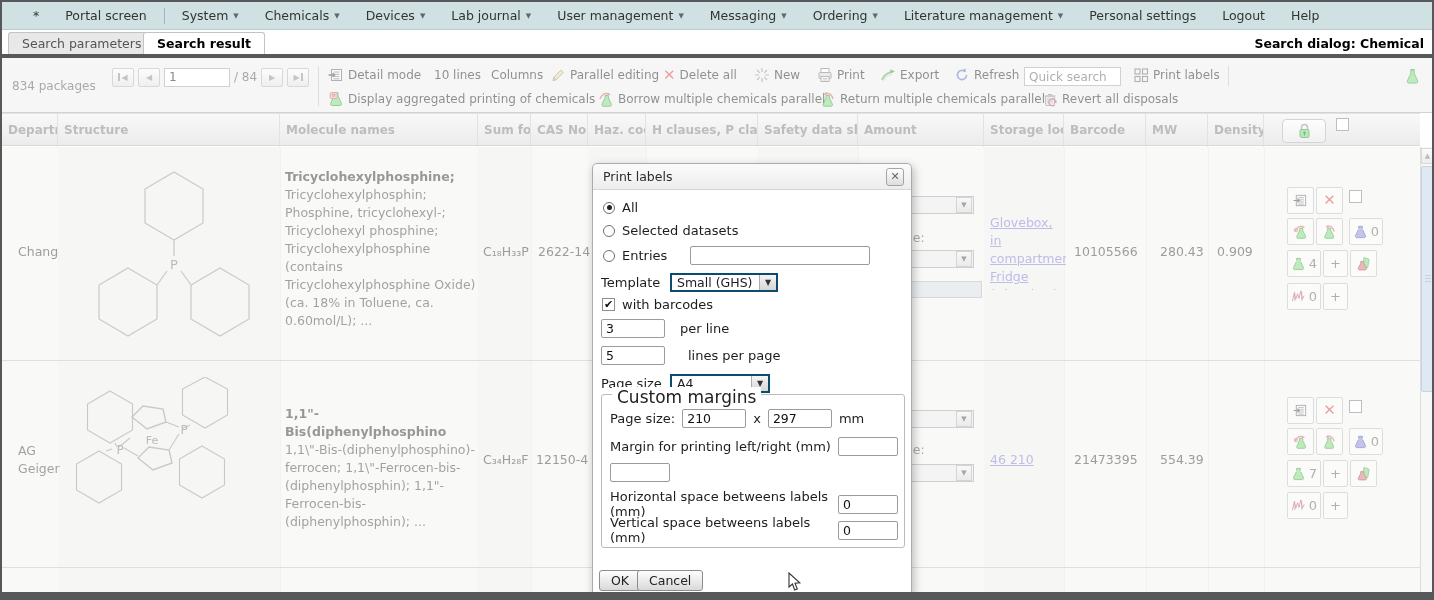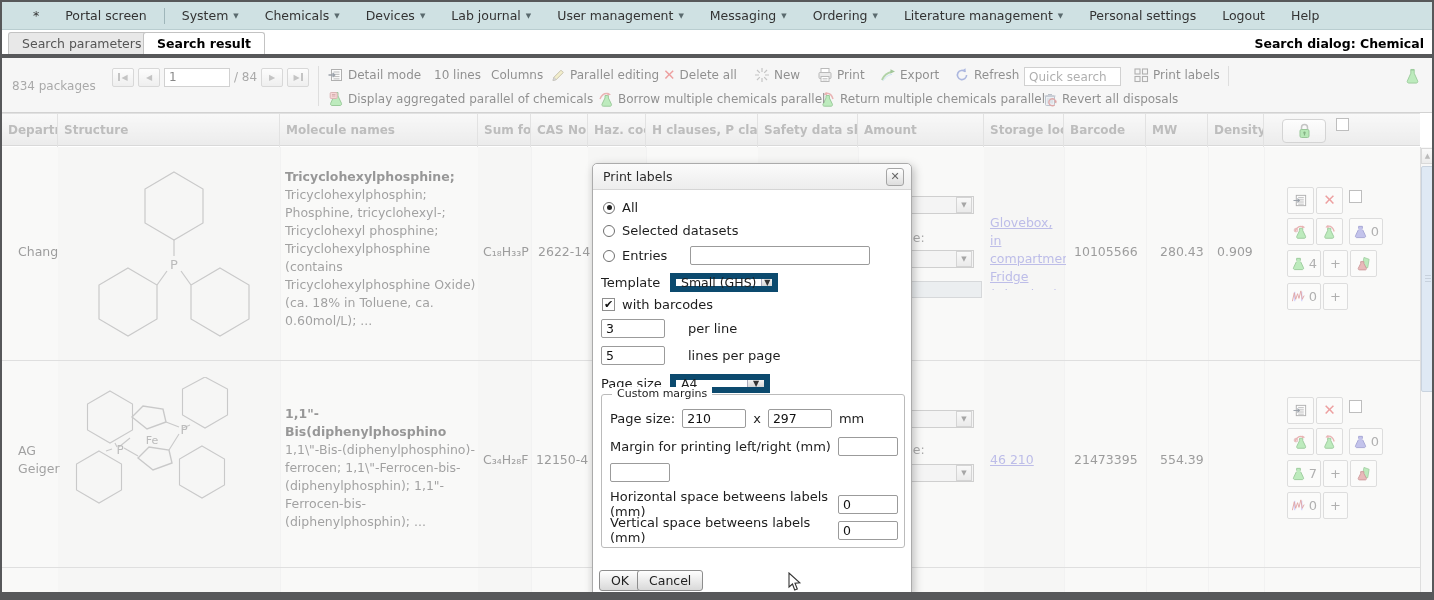--- a/index.html
+++ b/index.html
@@ -65,25 +65,25 @@
 
   
   .dim { position:absolute; left:0; top:56px; width:100%; height:534px; background:rgba(255,255,255,0.42); pointer-events:none; z-index:50; }
 
   
   .dialog { position:absolute; left:590px; top:161px; width:320px; height:432px; background:#fff; border:1px solid #ababab; border-radius:5px 5px 2px 2px; box-shadow:2px 3px 10px rgba(0,0,0,0.25); z-index:100; font-size:13px; color:#1d1d1d; }
   .dtitle { position:absolute; left:0; top:0; width:100%; height:26px; background:linear-gradient(#fbfbfb,#ededed); border-bottom:1px solid #d5d5d5; border-radius:5px 5px 0 0; line-height:26px; padding-left:10px; font-size:12.5px; color:#2c2c2c; }
   .dclose { position:absolute; right:7px; top:4px; width:18px; height:18px; border:1px solid #a5a5a5; border-radius:3px; background:linear-gradient(#fff,#ddd); color:#666; font-size:11px; text-align:center; line-height:16px; }
   .drow { position:absolute; display:flex; align-items:center; gap:7px; }
   .dinput { border:1px solid #9b9b9b; border-radius:2px; background:#fff; height:19px; font-size:12.5px; padding:0 4px; font-family:inherit; color:#111; width:100%; }
-  .dselect { display:flex; align-items:center; border:6px solid #0c4a6e; background:#fff; height:19px; font-size:12.5px; }
+  .dselect { display:flex; align-items:center; border:2px solid #0c4a6e; background:#fff; height:19px; font-size:12.5px; }
   .dselect .val { flex:1; padding:0 5px; white-space:nowrap; }
   .dselect .btn { width:17px; align-self:stretch; background:linear-gradient(#f5f5f5,#d6d6d6); border-left:1px solid #aab; display:flex; align-items:center; justify-content:center; font-size:8px; color:#333; }
   .fieldset { position:absolute; left:8px; top:230px; width:304px; height:154px; border:1px solid #bbb; border-radius:3px; }
-  .legend { position:absolute; left:10px; top:-8px; background:#fff; padding:0 5px; font-size:11px; color:#222; }
+  .legend { position:absolute; left:10px; top:-8px; background:#fff; padding:0 5px; font-size:17px; color:#222; }
   .wbtn { position:absolute; border:1px solid #8d8d8d; border-radius:3px; background:linear-gradient(#fefefe,#d9d9d9); font-size:12.5px; padding:2px 11px; color:#222; text-align:center; }
   .cursor { position:absolute; z-index:300; }
 </style>
 </head>
 <body>
 
 <div class="window">
 
   <div class="menubar">
     <div class="mitem">
@@ -231,21 +231,21 @@
         <path d="M6.2 1.5h3.6v4l3.7 8.2a1.6 1.6 0 0 1-1.5 2.3H4a1.6 1.6 0 0 1-1.5-2.3l3.7-8.2z" fill="#8edc8e" stroke="#54a554" stroke-width="1"></path>
         <path d="M6.2 2.2h3.6" stroke="#54a554"></path>
       </svg>
 
     <div class="titem" style="left:326px; top:32px;">
       <svg class="icn" viewBox="0 0 16 16">
           <path d="M6 1.5h4v3.5l3.5 7.4a1.5 1.5 0 0 1-1.4 2.1H4a1.5 1.5 0 0 1-1.4-2.1L6 5z" fill="#8edc8e" stroke="#54a554"></path>
           <rect x="2.2" y="1.5" width="7" height="6" rx="1" fill="#f0b8b8" stroke="#c07f7f"></rect>
           <path d="M4 3.5h3.4M4 5h3.4" stroke="#a66" stroke-width="0.8"></path>
         </svg>
-      <span>Display aggregated parallel of chemicals</span>
+      <span>Display aggregated printing of chemicals</span>
     </div>
     <div class="titem" style="left:818px; top:32px;">
       <svg class="icn" viewBox="0 0 16 16">
           <path d="M6 4.5h3.4v2.5l3 6.2a1.4 1.4 0 0 1-1.3 2H4.3A1.4 1.4 0 0 1 3 13.2l3-6.2z" fill="#8edc8e" stroke="#54a554"></path>
           <path d="M13 8q-2-7-8-5.5" fill="none" stroke="#d97c7c" stroke-width="1.5"></path>
           <path d="M6.5 1l-3 2.5 3.8.8z" fill="#d97c7c"></path>
         </svg>
       <span>Return multiple chemicals parallel</span>
     </div>
     <div class="titem" style="left:596px; top:32px;">
@@ -544,21 +544,21 @@
       </div>
     </div>
 
     <div class="drow" style="left:9px; top:133px;">
       <span class="cb checked">✔</span>
       <span>with barcodes</span>
     </div>
 
     <div class="drow" style="left:8px; top:155px;">
       <input class="dinput" style="width: 64px;" value="3">
-      <span style="margin-left:16px;">per line</span>
+      <span style="margin-left:8px;">per line</span>
     </div>
     <div class="drow" style="left:8px; top:182px;">
       <input class="dinput" style="width: 64px;" value="5">
       <span style="margin-left:16px;">lines per page</span>
     </div>
 
     <div class="drow" style="left:8px; top:210px;">
       <span style="width:62px;">Page size</span>
       <div class="dselect" style="width:100px;">
         <span class="val">A4</span>

